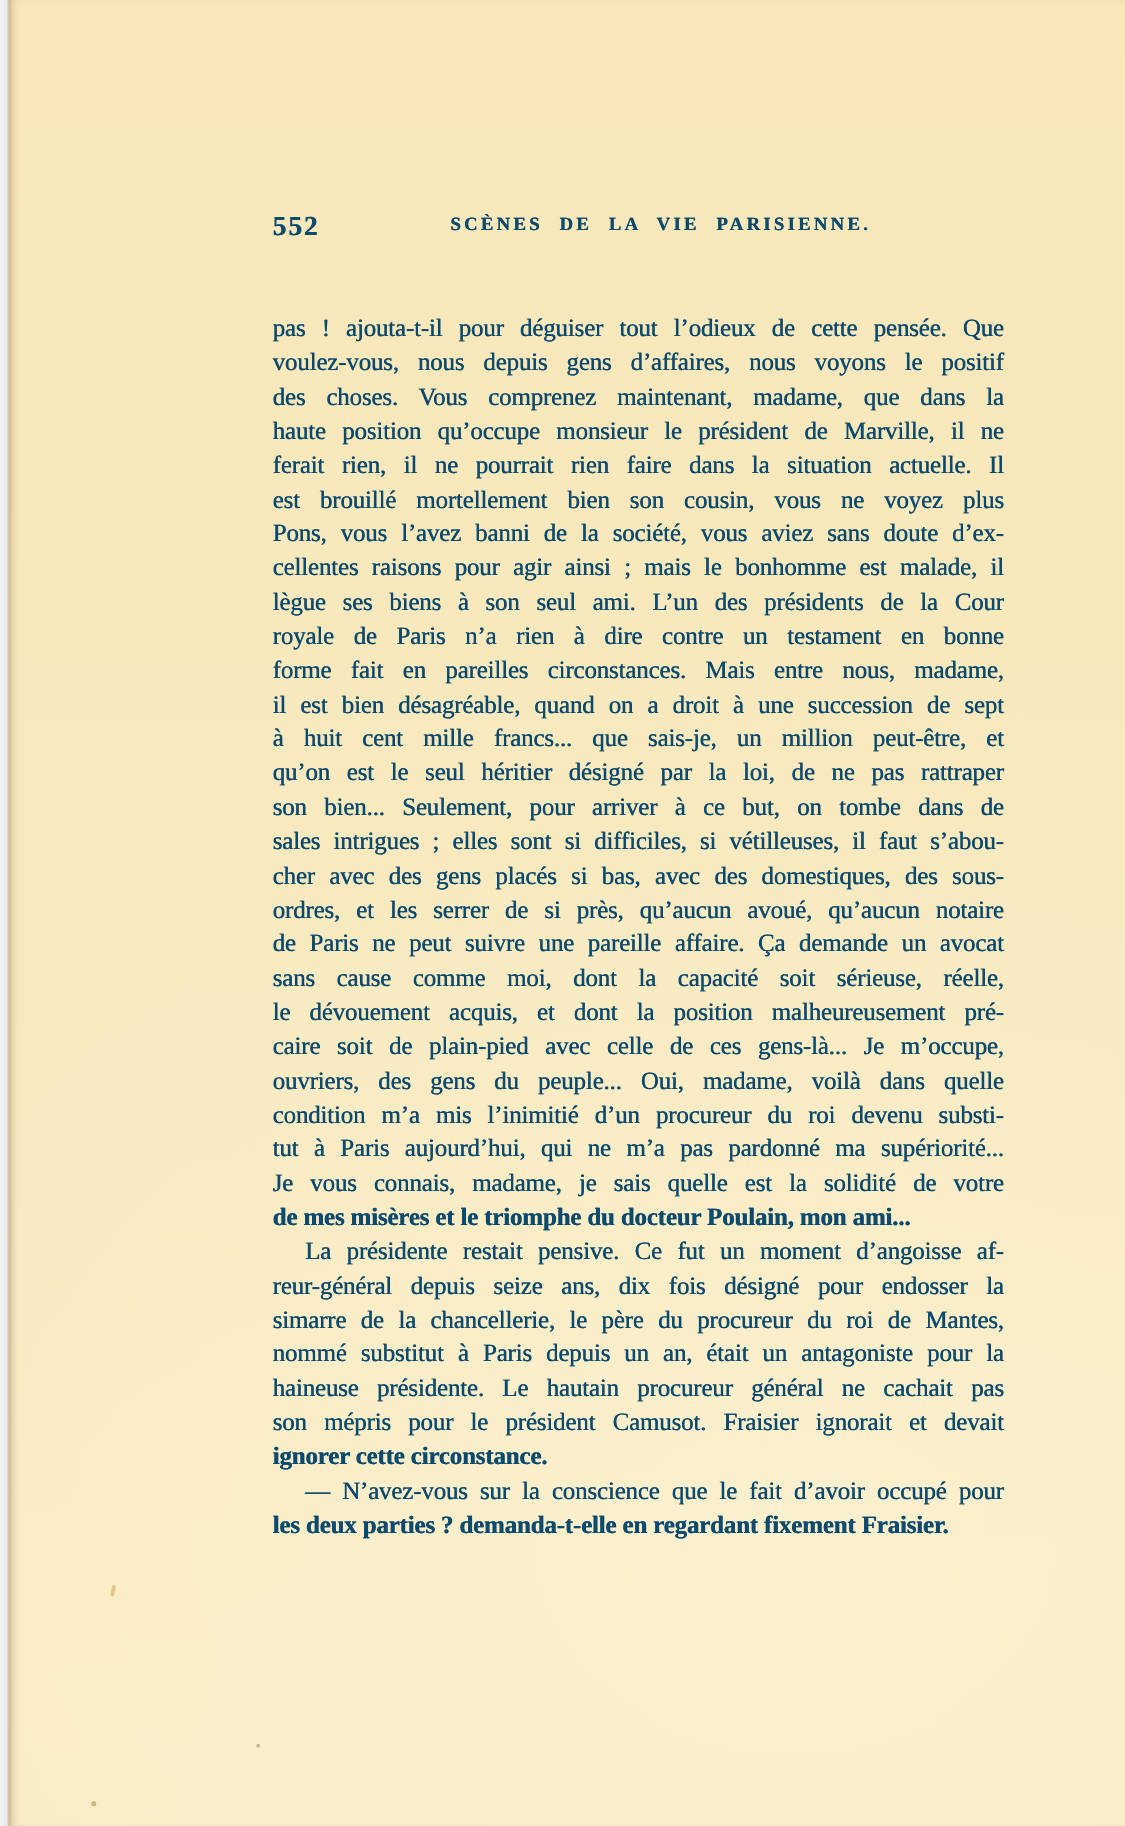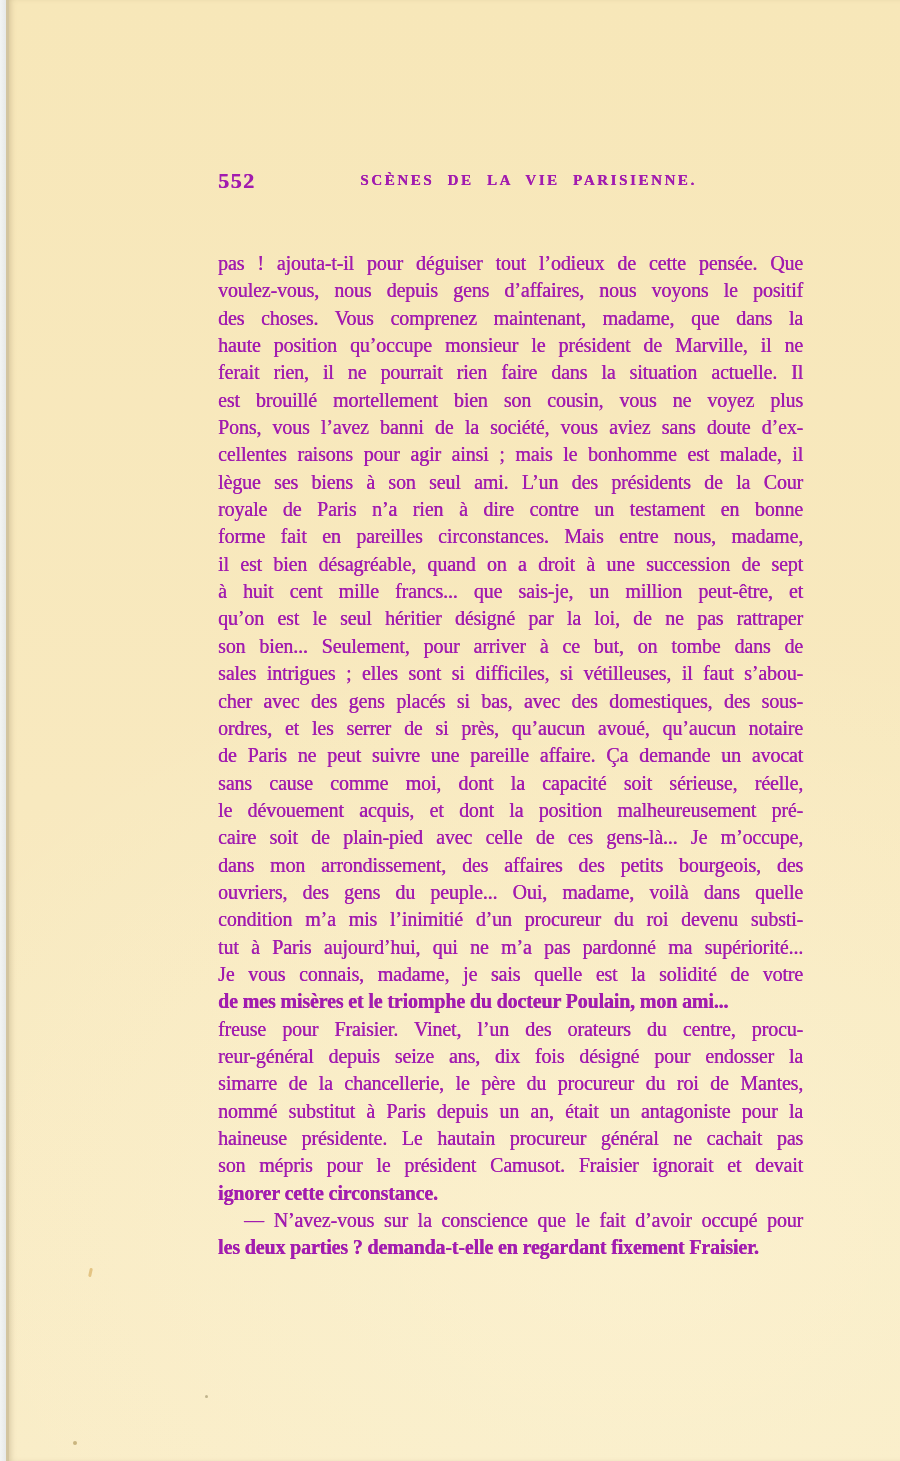--- a/index.html
+++ b/index.html
@@ -21,21 +21,21 @@
     width: 894px; height: 1461px;
     background:
       radial-gradient(ellipse 1200px 900px at 70% 85%, rgba(255,250,225,0.35), rgba(0,0,0,0) 70%),
       linear-gradient(180deg, #f7e7b9 0%, #f8e9bf 55%, #f9ecc6 100%);
     border-left: 3px solid #d3c5a0;
     box-shadow: inset 4px 0 6px -3px rgba(140,120,80,0.35);
   }
   .content {
     position: absolute; left: 218px; top: 168px;
     width: 585px;
-    color: #a21caf;
+    color: #0c4a6e;
   }
   .header { position: relative; height: 30px; }
   .page-number {
     position: absolute; left: 0; top: 0;
     font-size: 22px; font-weight: bold;
     letter-spacing: 1.5px;
     text-shadow: 0.4px 0 0 currentColor;
   }
   .running-title {
     position: absolute; left: calc(50% + 18px); top: 4px;
@@ -102,27 +102,26 @@
       <div class="line">à huit cent mille francs... que sais-je, un million peut-être, et</div>
       <div class="line">qu’on est le seul héritier désigné par la loi, de ne pas rattraper</div>
       <div class="line">son bien... Seulement, pour arriver à ce but, on tombe dans de</div>
       <div class="line">sales intrigues ; elles sont si difficiles, si vétilleuses, il faut s’abou-</div>
       <div class="line">cher avec des gens placés si bas, avec des domestiques, des sous-</div>
       <div class="line">ordres, et les serrer de si près, qu’aucun avoué, qu’aucun notaire</div>
       <div class="line">de Paris ne peut suivre une pareille affaire. Ça demande un avocat</div>
       <div class="line">sans cause comme moi, dont la capacité soit sérieuse, réelle,</div>
       <div class="line">le dévouement acquis, et dont la position malheureusement pré-</div>
       <div class="line">caire soit de plain-pied avec celle de ces gens-là... Je m’occupe,</div>
-      <div class="line">dans mon arrondissement, des affaires des petits bourgeois, des</div>
       <div class="line">ouvriers, des gens du peuple... Oui, madame, voilà dans quelle</div>
       <div class="line">condition m’a mis l’inimitié d’un procureur du roi devenu substi-</div>
       <div class="line">tut à Paris aujourd’hui, qui ne m’a pas pardonné ma supériorité...</div>
       <div class="line">Je vous connais, madame, je sais quelle est la solidité de votre</div>
       <div class="line last">de mes misères et le triomphe du docteur Poulain, mon ami...</div>
-      <div class="line">freuse pour Fraisier. Vinet, l’un des orateurs du centre, procu-</div>
+      <div class="line indent">La présidente restait pensive. Ce fut un moment d’angoisse af-</div>
       <div class="line">reur-général depuis seize ans, dix fois désigné pour endosser la</div>
       <div class="line">simarre de la chancellerie, le père du procureur du roi de Mantes,</div>
       <div class="line">nommé substitut à Paris depuis un an, était un antagoniste pour la</div>
       <div class="line">haineuse présidente. Le hautain procureur général ne cachait pas</div>
       <div class="line">son mépris pour le président Camusot. Fraisier ignorait et devait</div>
       <div class="line last">ignorer cette circonstance.</div>
       <div class="line indent">— N’avez-vous sur la conscience que le fait d’avoir occupé pour</div>
       <div class="line last">les deux parties ? demanda-t-elle en regardant fixement Fraisier.</div>
     </div>
 </div>

